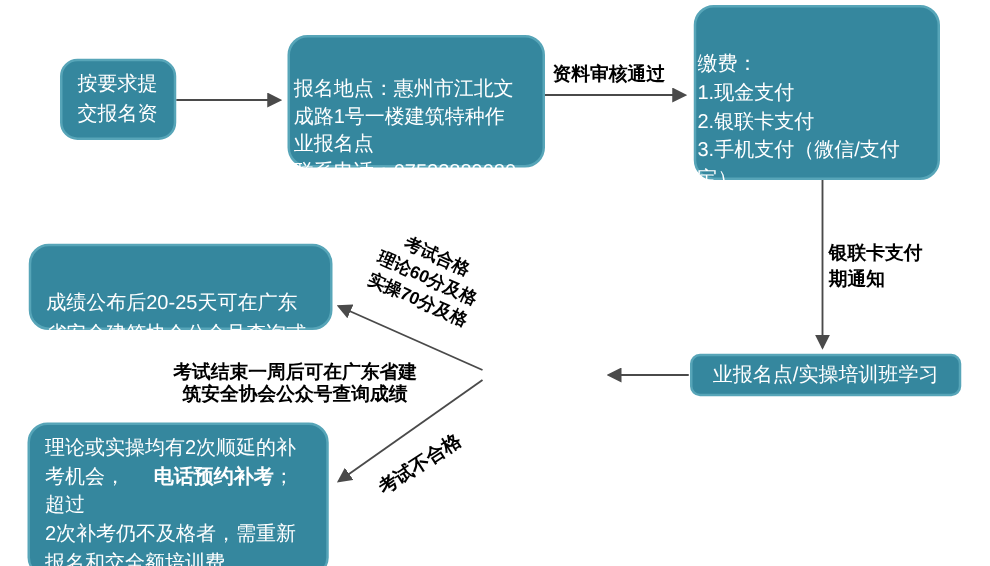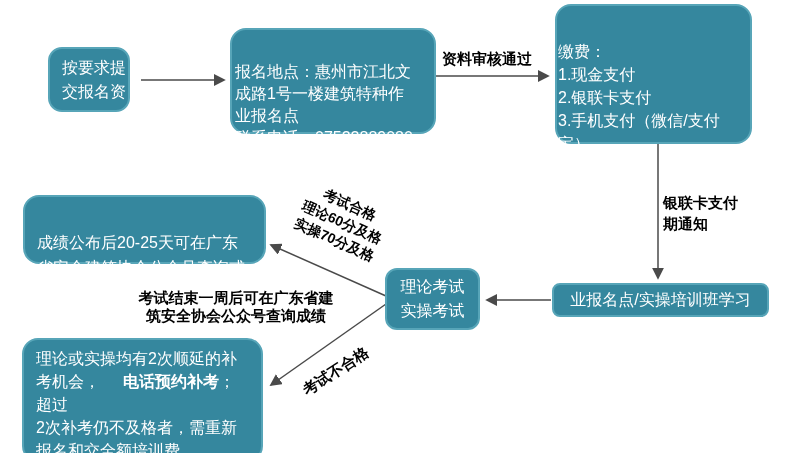--- a/index.html
+++ b/index.html
@@ -8,21 +8,21 @@
     font-family:"Liberation Sans","DejaVu Sans",sans-serif;
   }
   .box{
     position:absolute;
     background:#35879E;
     border:2px solid #57A5B8;
     color:#ffffff;
     box-sizing:border-box;
     white-space:pre-line;
   }
-  .box-submit{left:48px;top:47px;width:82px;height:65px;border-radius:14px;
+  .box-submit{left:48px;top:47px;width:93px;height:65px;border-radius:14px;
     font-size:16px;line-height:24px;display:flex;align-items:center;padding-left:12px;}
   .box-location{left:230px;top:28px;width:206px;height:106px;border-radius:16px;
     font-size:16px;line-height:22px;padding:9px 3px;}
   .box-payment{left:555px;top:4px;width:197px;height:140px;border-radius:16px;
     font-size:16px;line-height:23px;padding:11px 1px;}
   .box-training{left:552px;top:283px;width:217px;height:34px;border-radius:8px;
     font-size:16px;display:flex;align-items:center;justify-content:center;}
   .box-exam{left:385px;top:268px;width:95px;height:62px;border-radius:12px;
     font-size:16px;line-height:24px;display:flex;align-items:center;justify-content:center;text-align:center;}
   .box-certificate{left:23px;top:195px;width:243px;height:69px;border-radius:16px;
@@ -78,24 +78,20 @@
 1.现金支付
 2.银联卡支付
 3.手机支付（微信/支付
 宝）</span>
   </div>
 
   <div class="box box-training">
     <span>业报名点/实操培训班学习</span>
   </div>
 
-  <div class="box box-exam">
-    <span>理论考试
-实操考试</span>
-  </div>
 
   <div class="box box-certificate">
     <span>成绩公布后20-25天可在广东
 省安全建筑协会公众号查询或
 下载电子证书</span>
   </div>
 
   <div class="box box-retake"><span>理论或实操均有2次顺延的补
 考机会，</span><span class="em">电话预约补考</span><span>；超过
 2次补考仍不及格者，需重新

